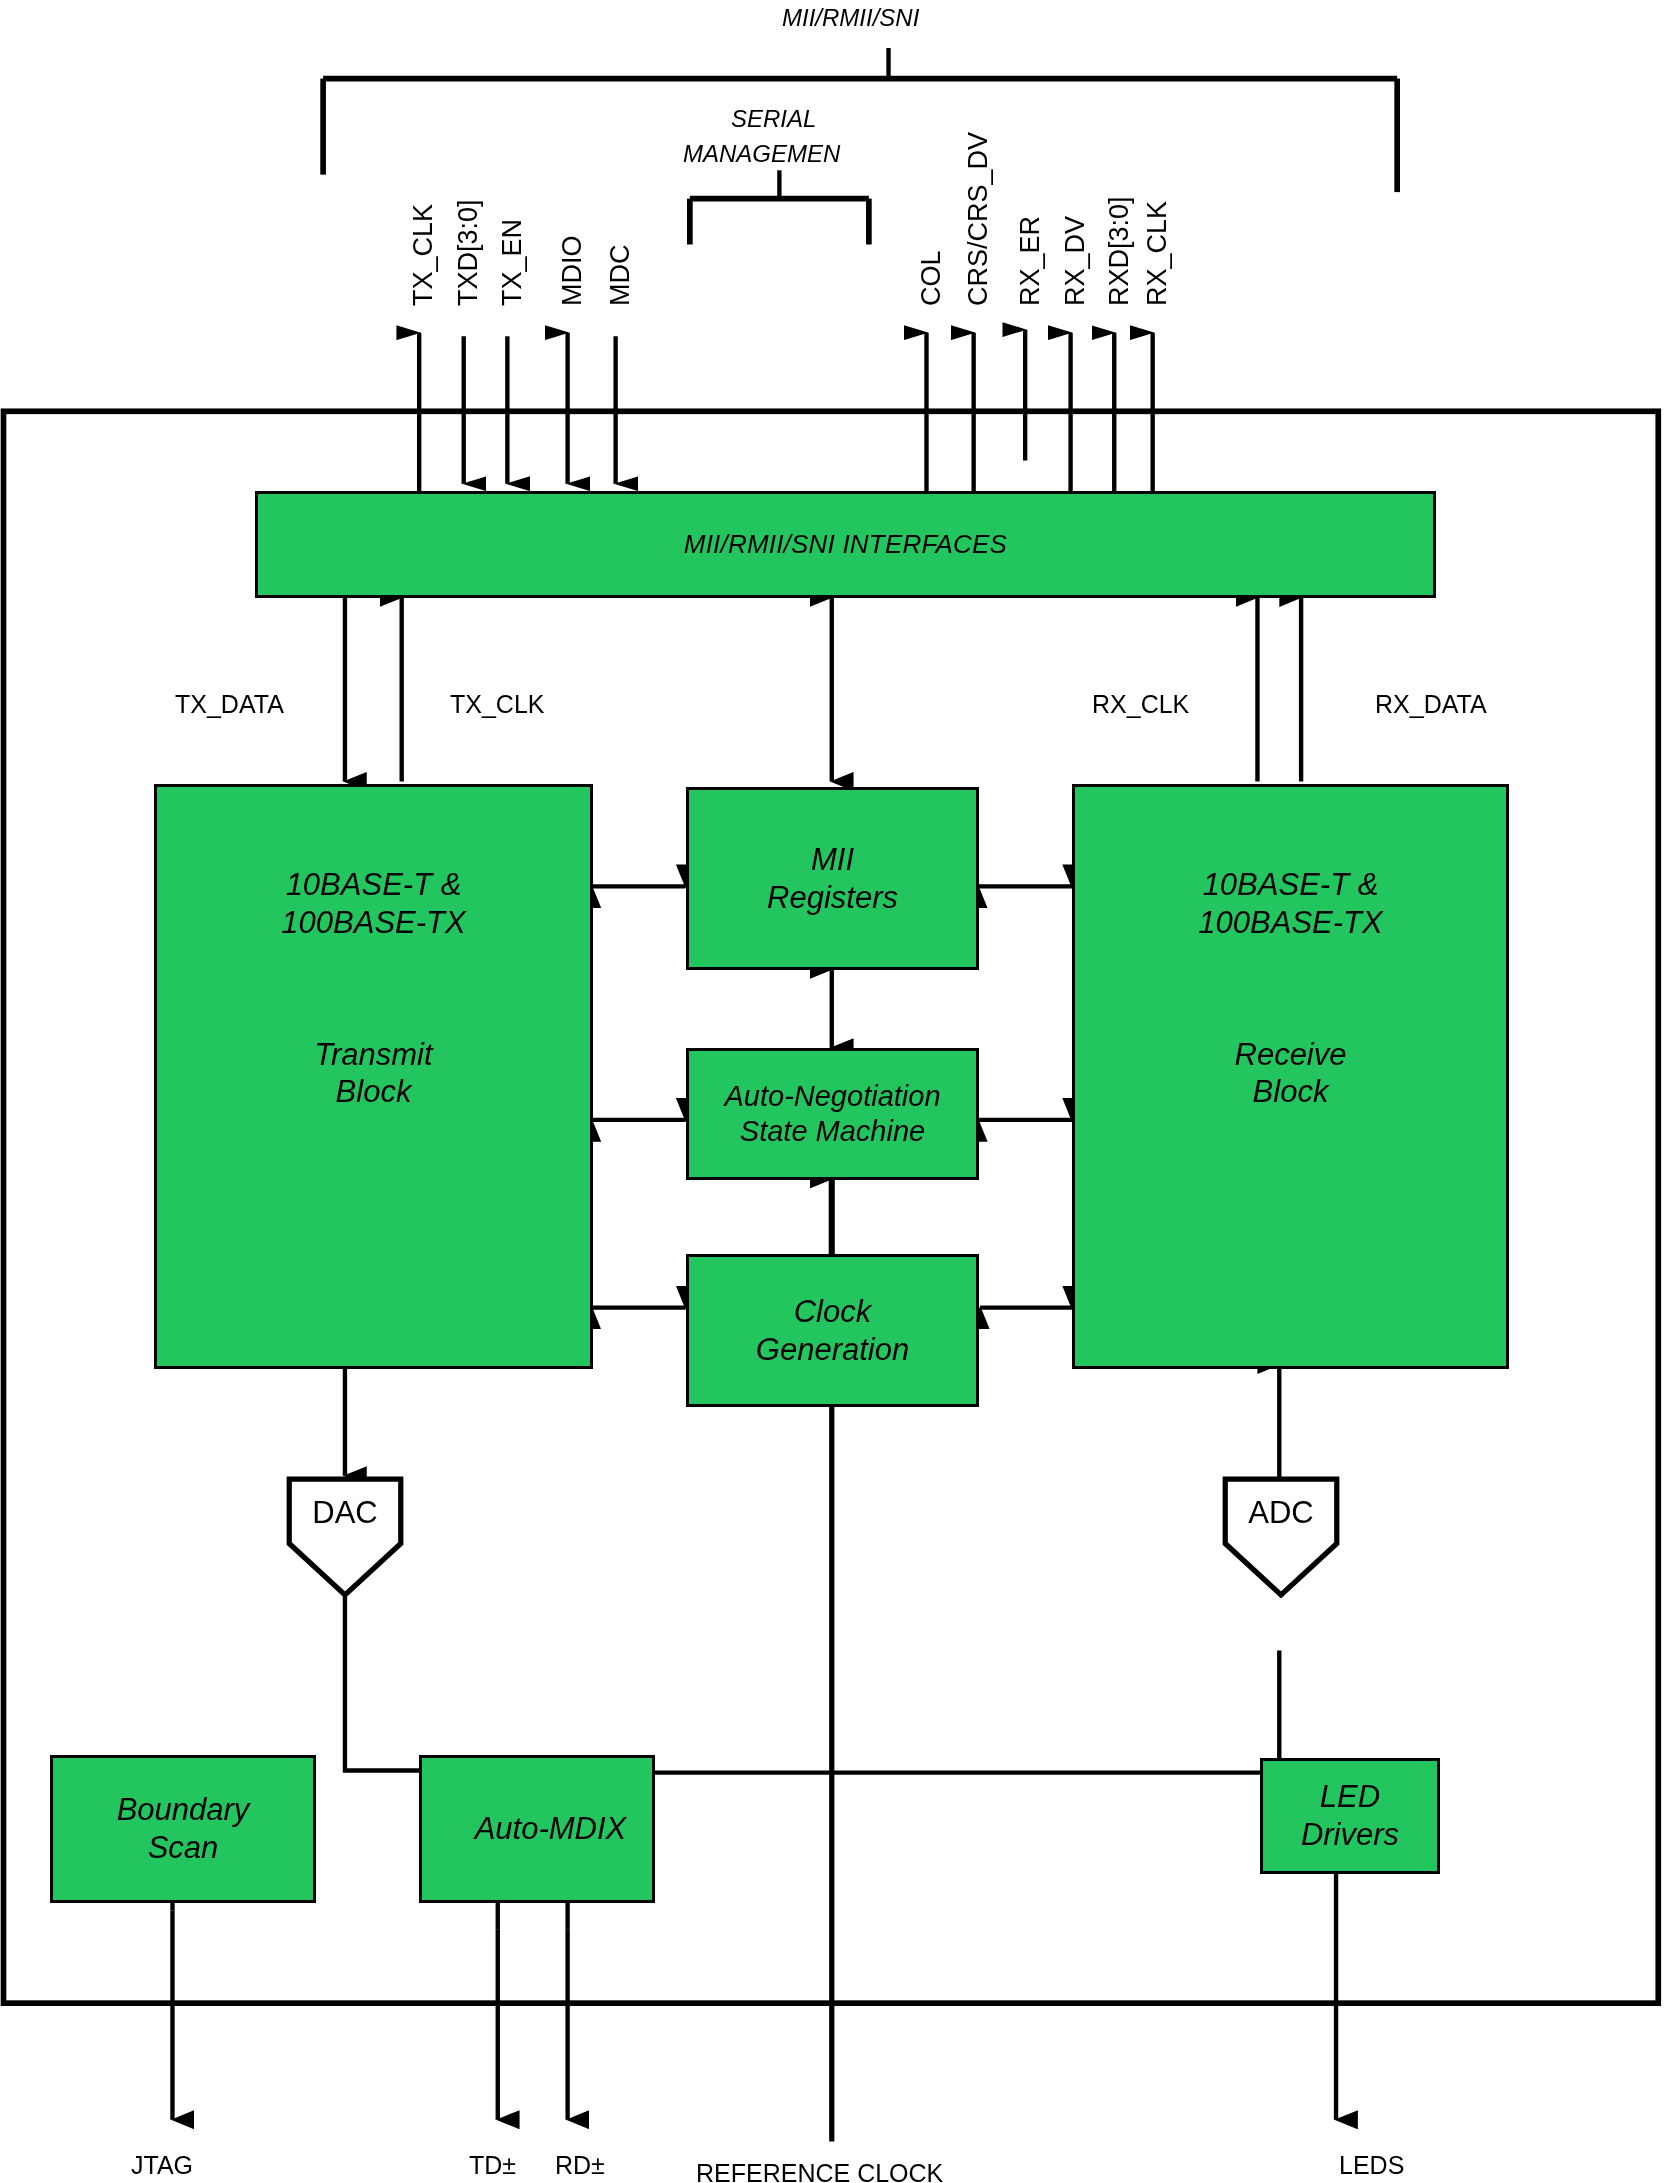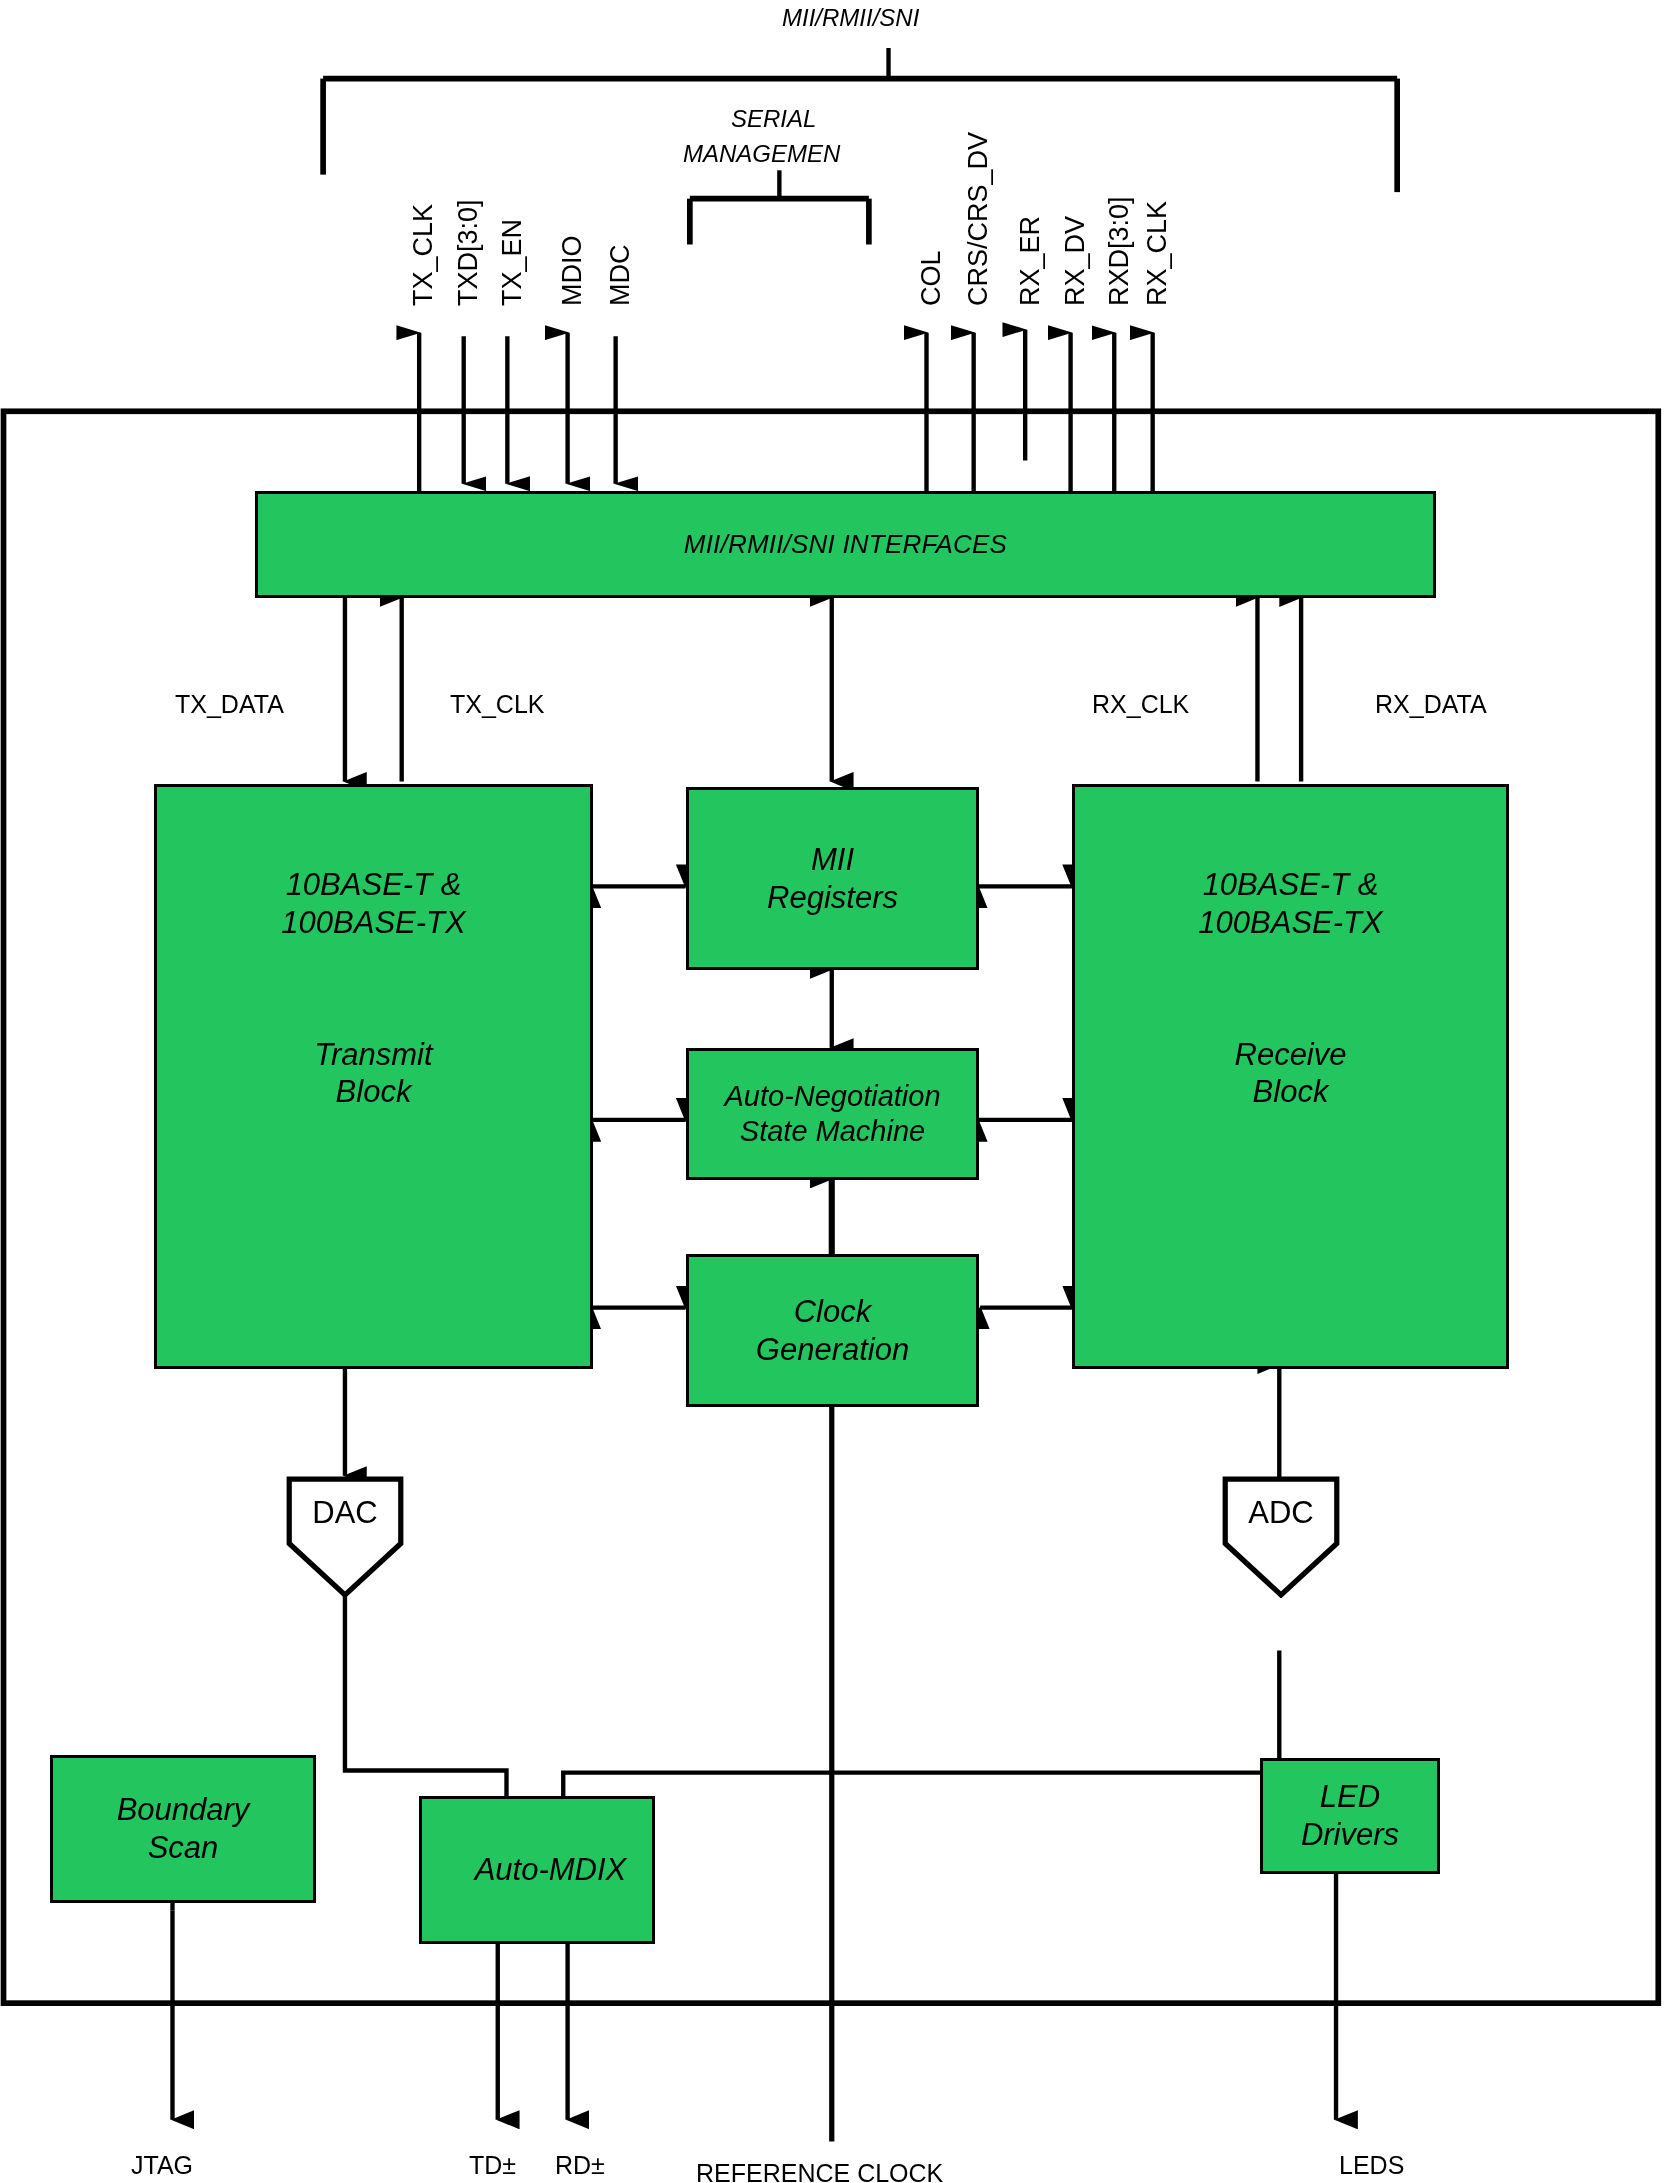--- a/index.html
+++ b/index.html
@@ -199,21 +199,21 @@
       <path d="M7,7 L263,7 L263,155 L135,273 L7,155 Z" fill="#fff" stroke="#000" stroke-width="12"></path>
     </svg>
     <div class="lbl f-big" style="left:0;top:19px;width:118px;text-align:center;">ADC</div>
   </div>
 
   <div class="blk" style="left:50px;top:1755px;width:266px;height:148px;">
     <div class="ln f-big">Boundary</div>
     <div class="ln f-big">Scan</div>
   </div>
 
-  <div class="blk" style="left:419px;top:1796px;width:236px;height:148px;padding-left:27px;">
+  <div class="blk" style="left:419px;top:1755px;width:236px;height:148px;padding-left:27px;">
     <div class="ln f-big">Auto-MDIX</div>
   </div>
 
   <div class="blk" style="left:1260px;top:1758px;width:180px;height:116px;">
     <div class="ln f-big">LED</div>
     <div class="ln f-big">Drivers</div>
   </div>
 
   <div class="lbl f-sm" style="left:131px;top:2151px;">JTAG</div>
   <div class="lbl f-sm" style="left:469px;top:2151px;">TD±</div>

